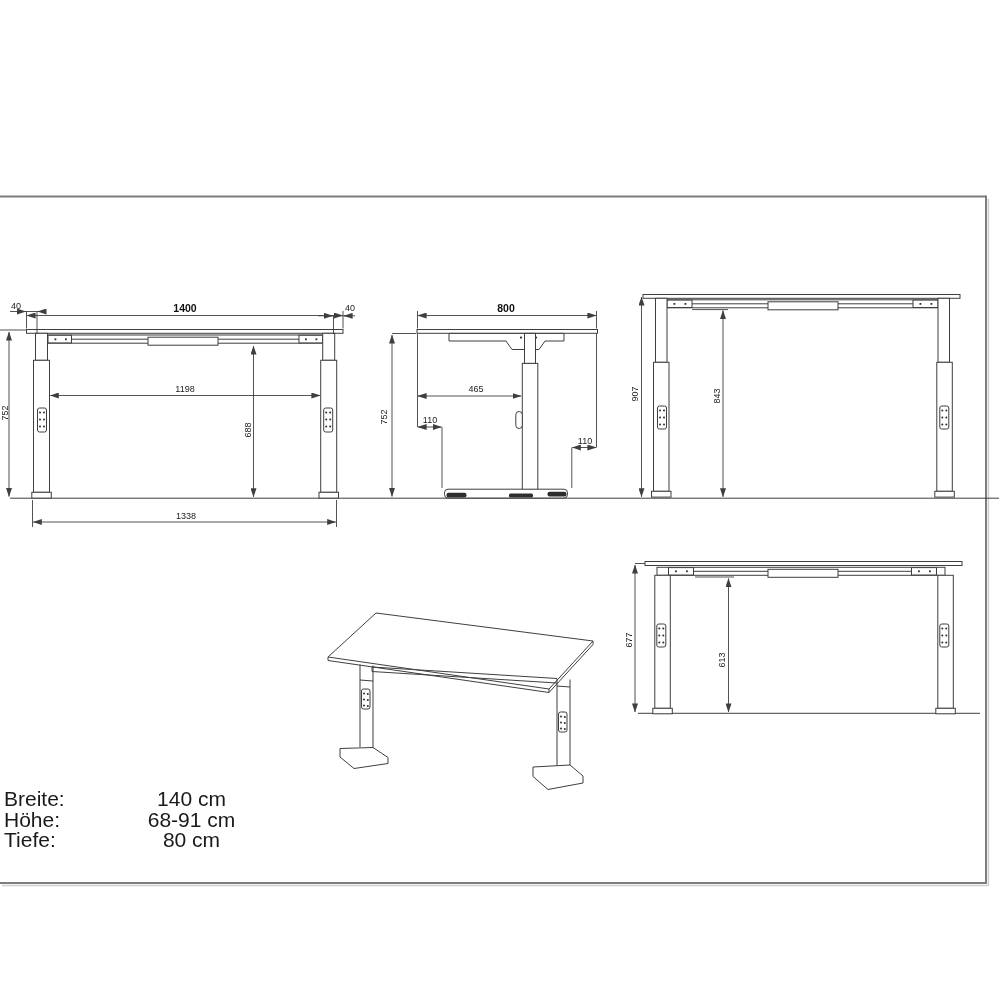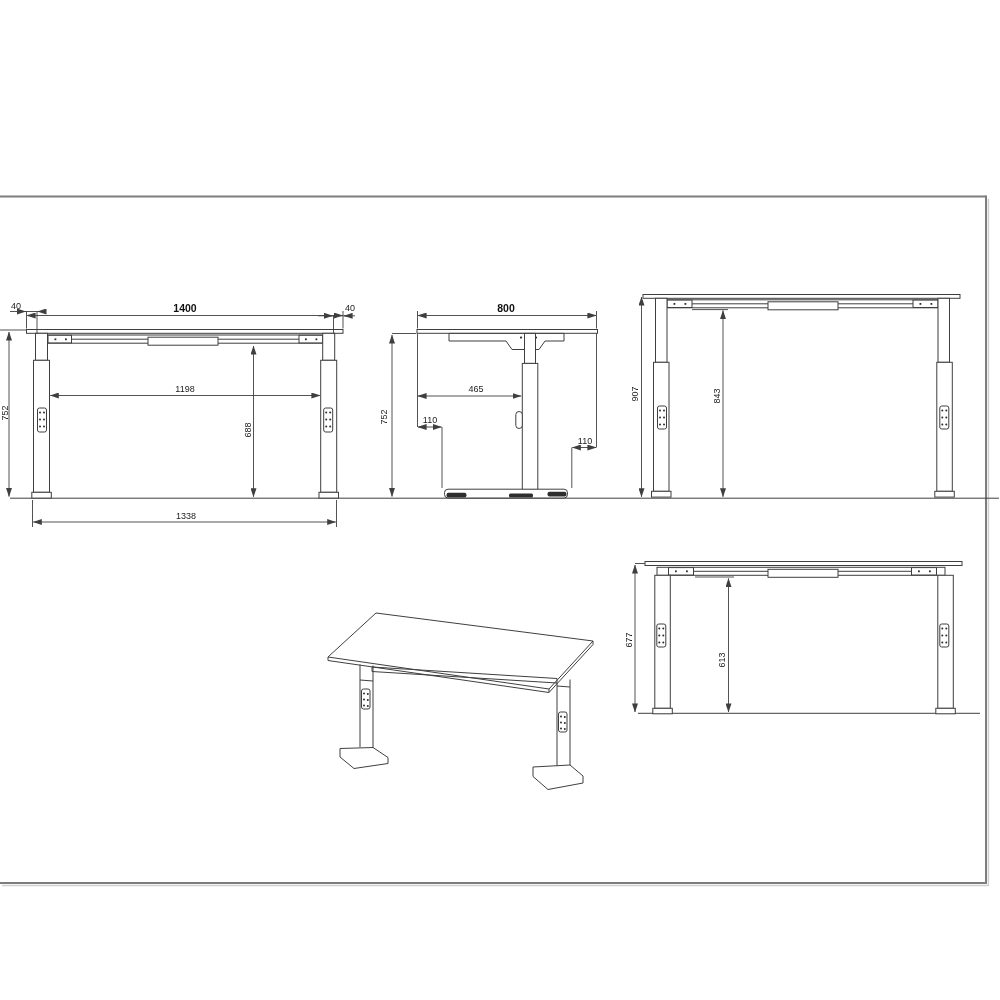--- a/index.html
+++ b/index.html
@@ -291,14 +291,28 @@
       <circle class="dot" cx="561" cy="716.5" r="1"></circle>
           <circle class="dot" cx="564.8" cy="717" r="1"></circle>
       <circle class="dot" cx="561" cy="722.5" r="1"></circle>
           <circle class="dot" cx="564.8" cy="723" r="1"></circle>
       <circle class="dot" cx="561" cy="728.5" r="1"></circle>
           <circle class="dot" cx="564.8" cy="729" r="1"></circle>
     </g>
   </g>
 </svg>
 
-
+<div class="specs">
+  <div class="spec-row">
+    <span class="spec-label">Breite:</span>
+    <span class="spec-value">140 cm</span>
+  </div>
+  <div class="spec-row">
+    <span class="spec-label">Höhe:</span>
+    <span class="spec-value">68-91 cm</span>
+  </div>
+  <div class="spec-row">
+    <span class="spec-label">Tiefe:</span>
+    <span class="spec-value">80 cm</span>
+  </div>
 </div>
 
+</div>
+
 </body></html>

